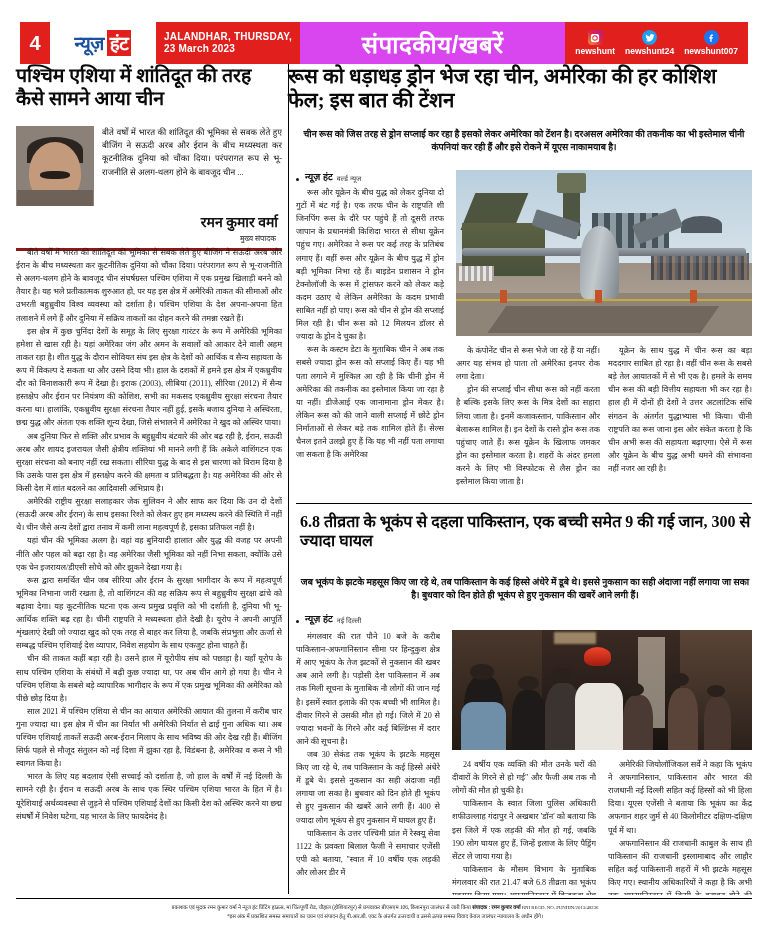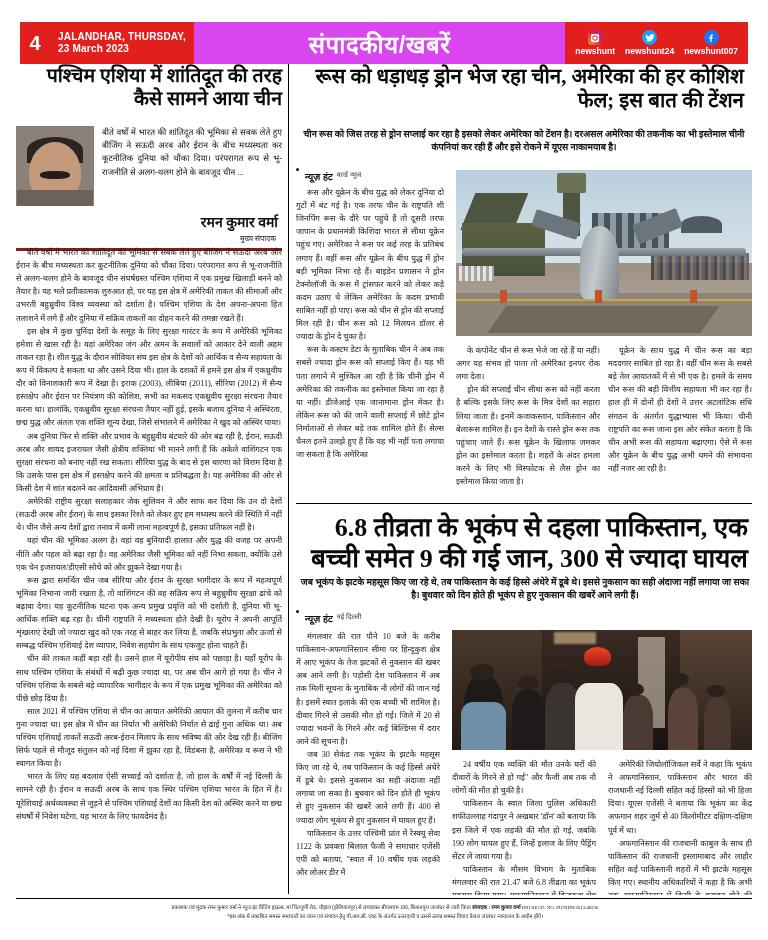--- a/index.html
+++ b/index.html
@@ -139,21 +139,21 @@
   .hrule {
     position: absolute;
     background: #000;
   }
 
   
   .hl {
     font-family: "Liberation Serif", serif;
     font-weight: bold;
     color: #0a0a0a;
-    text-align: right;
+    text-align: left;
     line-height: 1.18;
   }
   .standfirst {
     font-family: "Liberation Serif", serif;
     font-weight: bold;
     font-size: 9.2px;
     line-height: 1.45;
     text-align: center;
     color: #111;
   }
@@ -167,21 +167,21 @@
   }
   .body-col p { margin: 0; text-indent: 11px; }
   .body-col p + p { margin-top: 0; }
 
   .byline {
     font-family: "Liberation Sans", sans-serif;
     font-size: 8px;
     font-weight: bold;
     color: #111;
     display: flex;
-    align-items: flex-start;
+    align-items: flex-end;
     gap: 4px;
   }
   .byline .dot {
     width: 3px; height: 3px; background:#111; border-radius:50%;
     display:inline-block; margin-right:2px; position:relative; top:-2px;
   }
   .byline .name { font-size: 9.5px; font-weight: bold; }
   .byline .desk { font-size: 7px; font-weight: normal; color:#333; }
 
   
@@ -298,22 +298,22 @@
   .s1-photo {
     position: absolute;
     left: 456px; top: 170px; width: 296px; height: 166px;
     overflow: hidden;
     background: #a9bccb;
   }
 
   
   .s2-head {
     position: absolute;
-    left: 292px; top: 513px; width: 456px;
-    font-size: 26px;
+    left: 300px; top: 513px; width: 456px;
+    font-size: 16px;
   }
   .s2-stand {
     position: absolute;
     left: 300px; top: 576px; width: 450px;
   }
   .s2-byline { position: absolute; left: 296px; top: 612px; }
   .s2-c1 { position: absolute; left: 296px; top: 630px; width: 144px; height: 265px; overflow: hidden; }
   .s2-c2 { position: absolute; left: 452px; top: 758px; width: 144px; height: 137px; overflow: hidden; }
   .s2-c3 { position: absolute; left: 608px; top: 758px; width: 144px; height: 137px; overflow: hidden; }
   .s2-photo {
@@ -417,20 +417,26 @@
   .footer b { font-weight: bold; }
   .footer .reg { font-size: 4.8px; }
 </style>
 </head>
 <body>
 
 <div class="page">
 
   <div class="masthead">
     <div class="mh-pageno">4</div>
+    <div class="mh-logo">
+      <div class="mh-logo-inner">
+        <span class="mh-logo-a">न्यूज़</span>
+        <span class="mh-logo-b">हंट</span>
+      </div>
+    </div>
     <div class="mh-date">
       <span>JALANDHAR, THURSDAY,</span>
       <span>23 March 2023</span>
     </div>
     <div class="mh-section">संपादकीय/खबरें</div>
     <div class="mh-social">
       <div class="soc">
         <span class="soc-ic ig">
           <svg viewBox="0 0 24 24">
               <path d="M12 2.2c3.2 0 3.6 0 4.9.1 1.2.1 1.8.2 2.2.4.6.2 1 .5 1.4.9.4.4.7.8.9 1.4.2.4.3 1 .4 2.2.1 1.3.1 1.7.1 4.9s0 3.6-.1 4.9c-.1 1.2-.2 1.8-.4 2.2-.2.6-.5 1-.9 1.4-.4.4-.8.7-1.4.9-.4.2-1 .3-2.2.4-1.3.1-1.7.1-4.9.1s-3.6 0-4.9-.1c-1.2-.1-1.8-.2-2.2-.4-.6-.2-1-.5-1.4-.9-.4-.4-.7-.8-.9-1.4-.2-.4-.3-1-.4-2.2C2.2 15.6 2.2 15.2 2.2 12s0-3.6.1-4.9c.1-1.2.2-1.8.4-2.2.2-.6.5-1 .9-1.4.4-.4.8-.7 1.4-.9.4-.2 1-.3 2.2-.4C8.4 2.2 8.8 2.2 12 2.2zm0 3.2A6.6 6.6 0 1 0 18.6 12 6.6 6.6 0 0 0 12 5.4zm0 10.9A4.3 4.3 0 1 1 16.3 12 4.3 4.3 0 0 1 12 16.3zm6.9-11.1a1.5 1.5 0 1 1-1.5-1.5 1.5 1.5 0 0 1 1.5 1.5z"></path>

